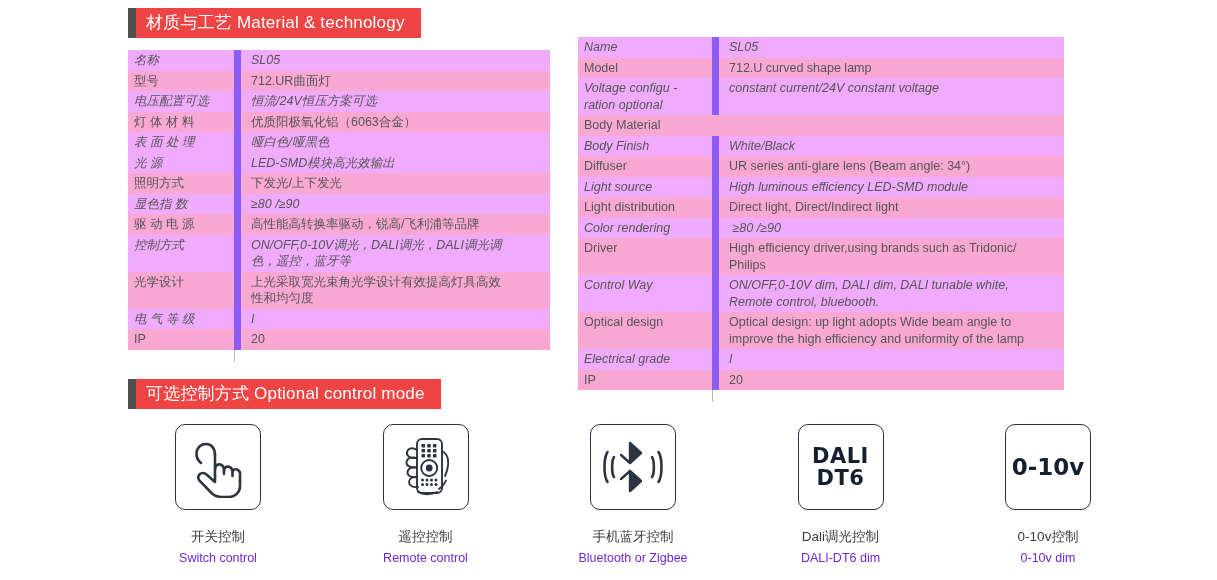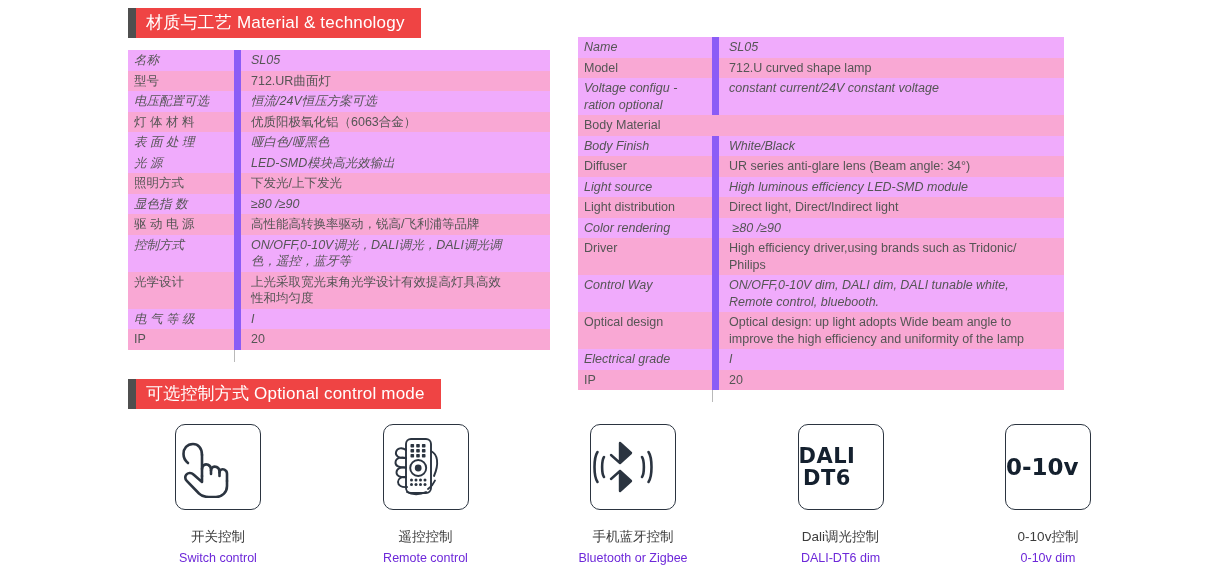--- a/index.html
+++ b/index.html
@@ -103,21 +103,21 @@
     align-items: center;
   }
   .mode-box {
     width: 86px;
     height: 86px;
     border: 1.6px solid #2b3440;
     border-radius: 10px;
     background: #ffffff;
     display: flex;
     align-items: center;
-    justify-content: flex-start;
+    justify-content: center;
     box-sizing: border-box;
   }
   .mode-box svg { display: block; }
   .mode-box .txt-icon {
     font-family: "DejaVu Sans", sans-serif;
     font-weight: bold;
     color: #14202e;
     text-align: center;
     line-height: 1.05;
   }

